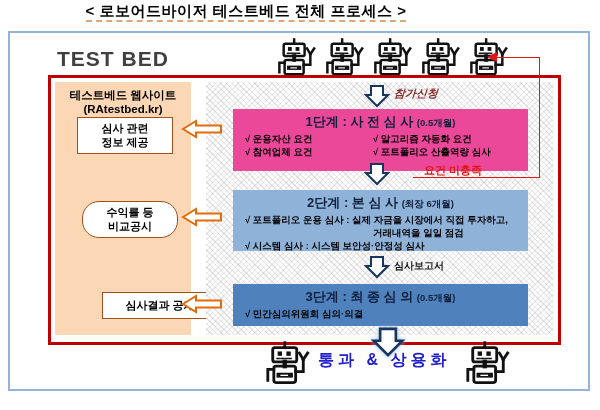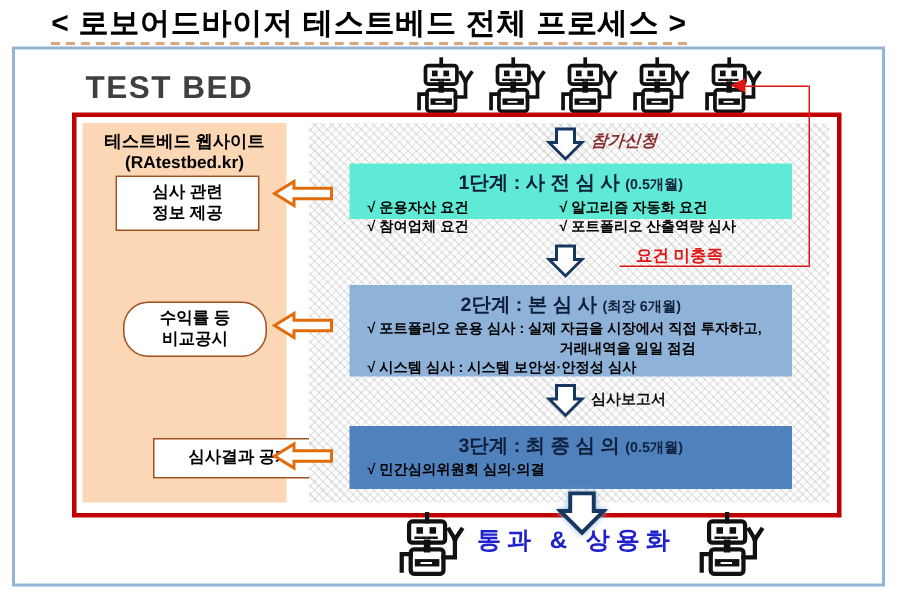--- a/index.html
+++ b/index.html
@@ -2,21 +2,21 @@
 <html><head>
 <meta charset="utf-8">
 <style>
   html,body{margin:0;padding:0;}
   body{
     width:600px;height:410px;position:relative;background:#fff;overflow:hidden;
     font-family:"Liberation Sans","DejaVu Sans",sans-serif;color:#000;
   }
   .abs{position:absolute;}
   
-  .title{top:2px;left:0;width:492px;text-align:center;font-size:20px;font-weight:bold;letter-spacing:.5px;}
+  .title{top:2px;left:0;width:492px;text-align:center;font-size:15px;font-weight:bold;letter-spacing:.5px;}
   .title span{border-bottom:2px dashed #dca57a;padding-bottom:1px;}
   
   .frame{left:8px;top:31px;width:578px;height:356px;border:2px solid #95b3d7;background:#fff;}
   
   .testbed-label{left:57px;top:47px;font-size:21px;font-weight:800;color:#404040;letter-spacing:1px;}
   
   .redbox{left:48px;top:75px;width:507px;height:264px;border:3px solid #c00000;}
   
   .panel{left:55px;top:82px;width:136px;height:253px;background:#fbd7b6;}
   .panel-title{left:55px;top:88px;width:136px;text-align:center;font-size:11.5px;font-weight:bold;line-height:1.25;white-space:pre-line;}
@@ -26,21 +26,21 @@
   .fn-box2{left:82px;top:201px;width:94px;height:35px;border-radius:17px;}
   .fn-box3{left:66px;top:292px;width:114px;height:25px;margin-left:36px;}
   
   .flow-area{left:206px;top:82px;width:347px;height:253px;
     background:
       repeating-linear-gradient(45deg, rgba(170,170,170,.30) 0 1px, transparent 1px 4px),
       repeating-linear-gradient(-45deg, rgba(170,170,170,.22) 0 1px, transparent 1px 4px),
       #fdfdfd;}
   
   .stage{left:233px;width:295px;}
-  .stage1{top:109px;height:37px;background:#5eead4;}
+  .stage1{top:109px;height:62px;background:#ec4899;}
   .stage2{top:190px;height:61px;background:#8fb2d9;}
   .stage3{top:284px;height:42px;background:#4f81bd;}
   .stage-title{text-align:center;font-size:13px;font-weight:bold;color:#101f3c;padding-top:4px;}
   .stage-title .dur{font-size:9.5px;font-weight:bold;}
   .items{font-size:9.5px;font-weight:bold;line-height:1.35;padding:2px 0 0 12px;}
   .cols{display:flex;}
   .col-l{width:128px;}
   .indent{padding-left:128px;}
   
   .lbl{font-weight:bold;}

